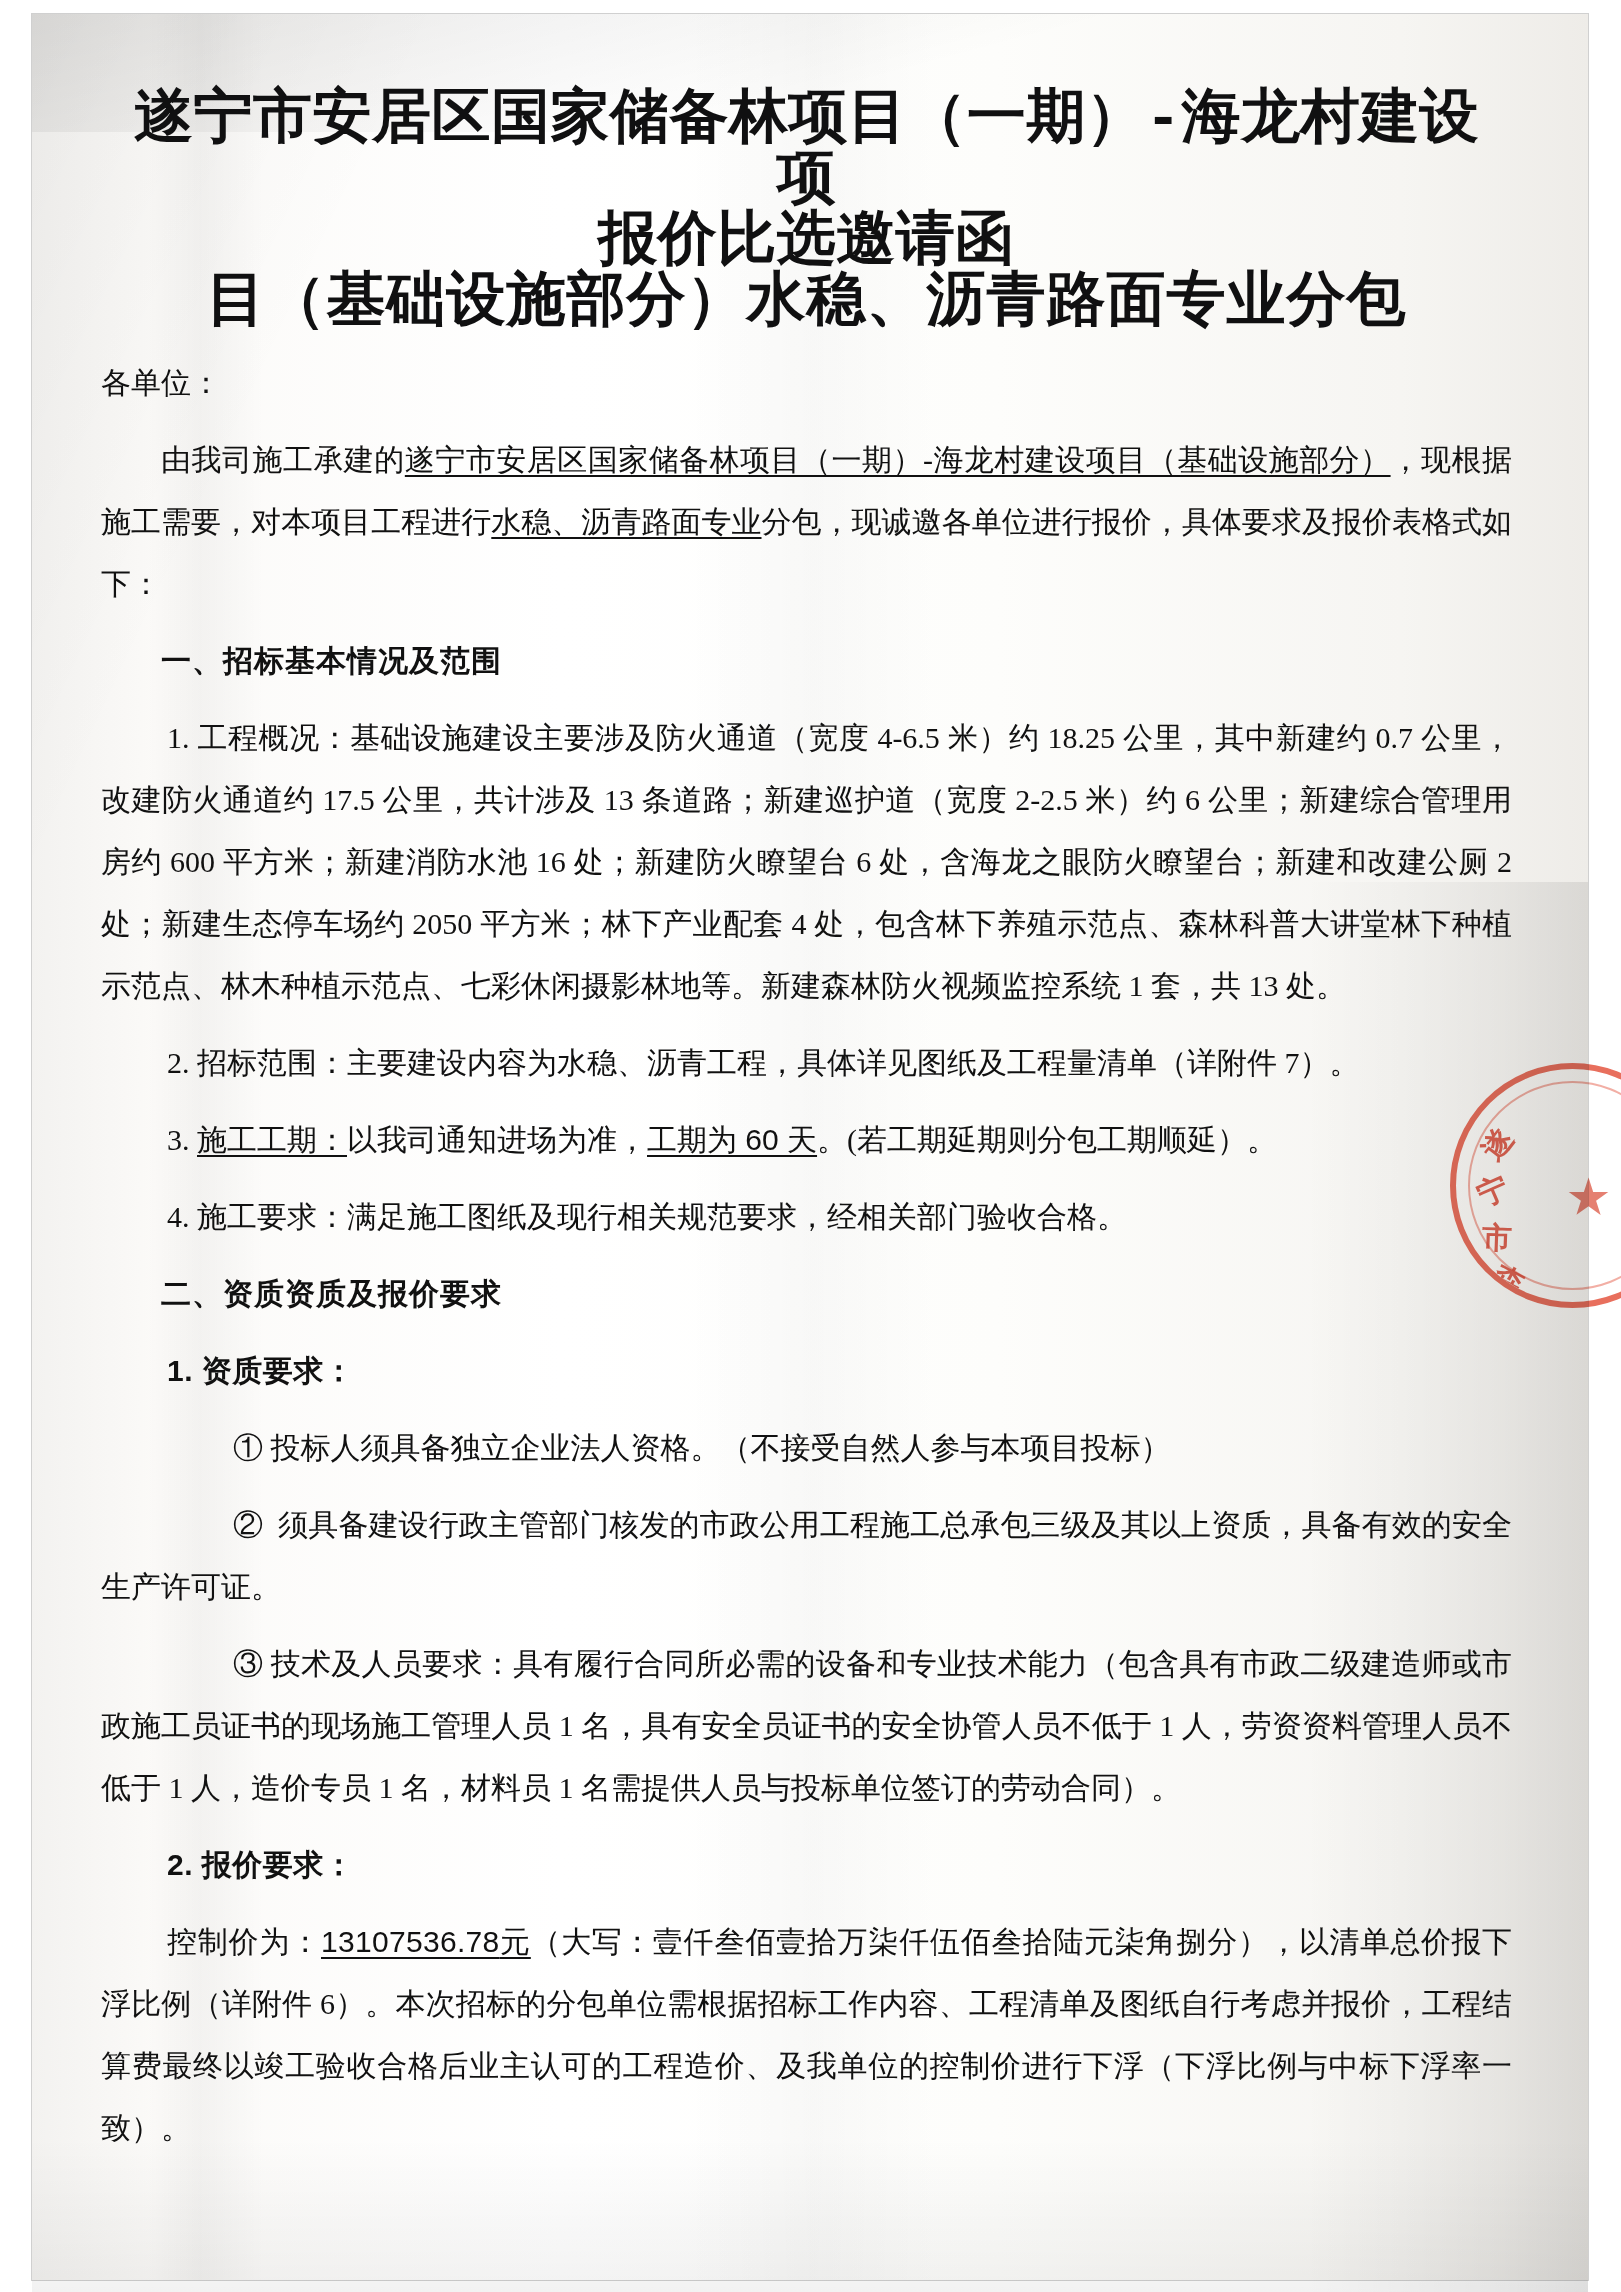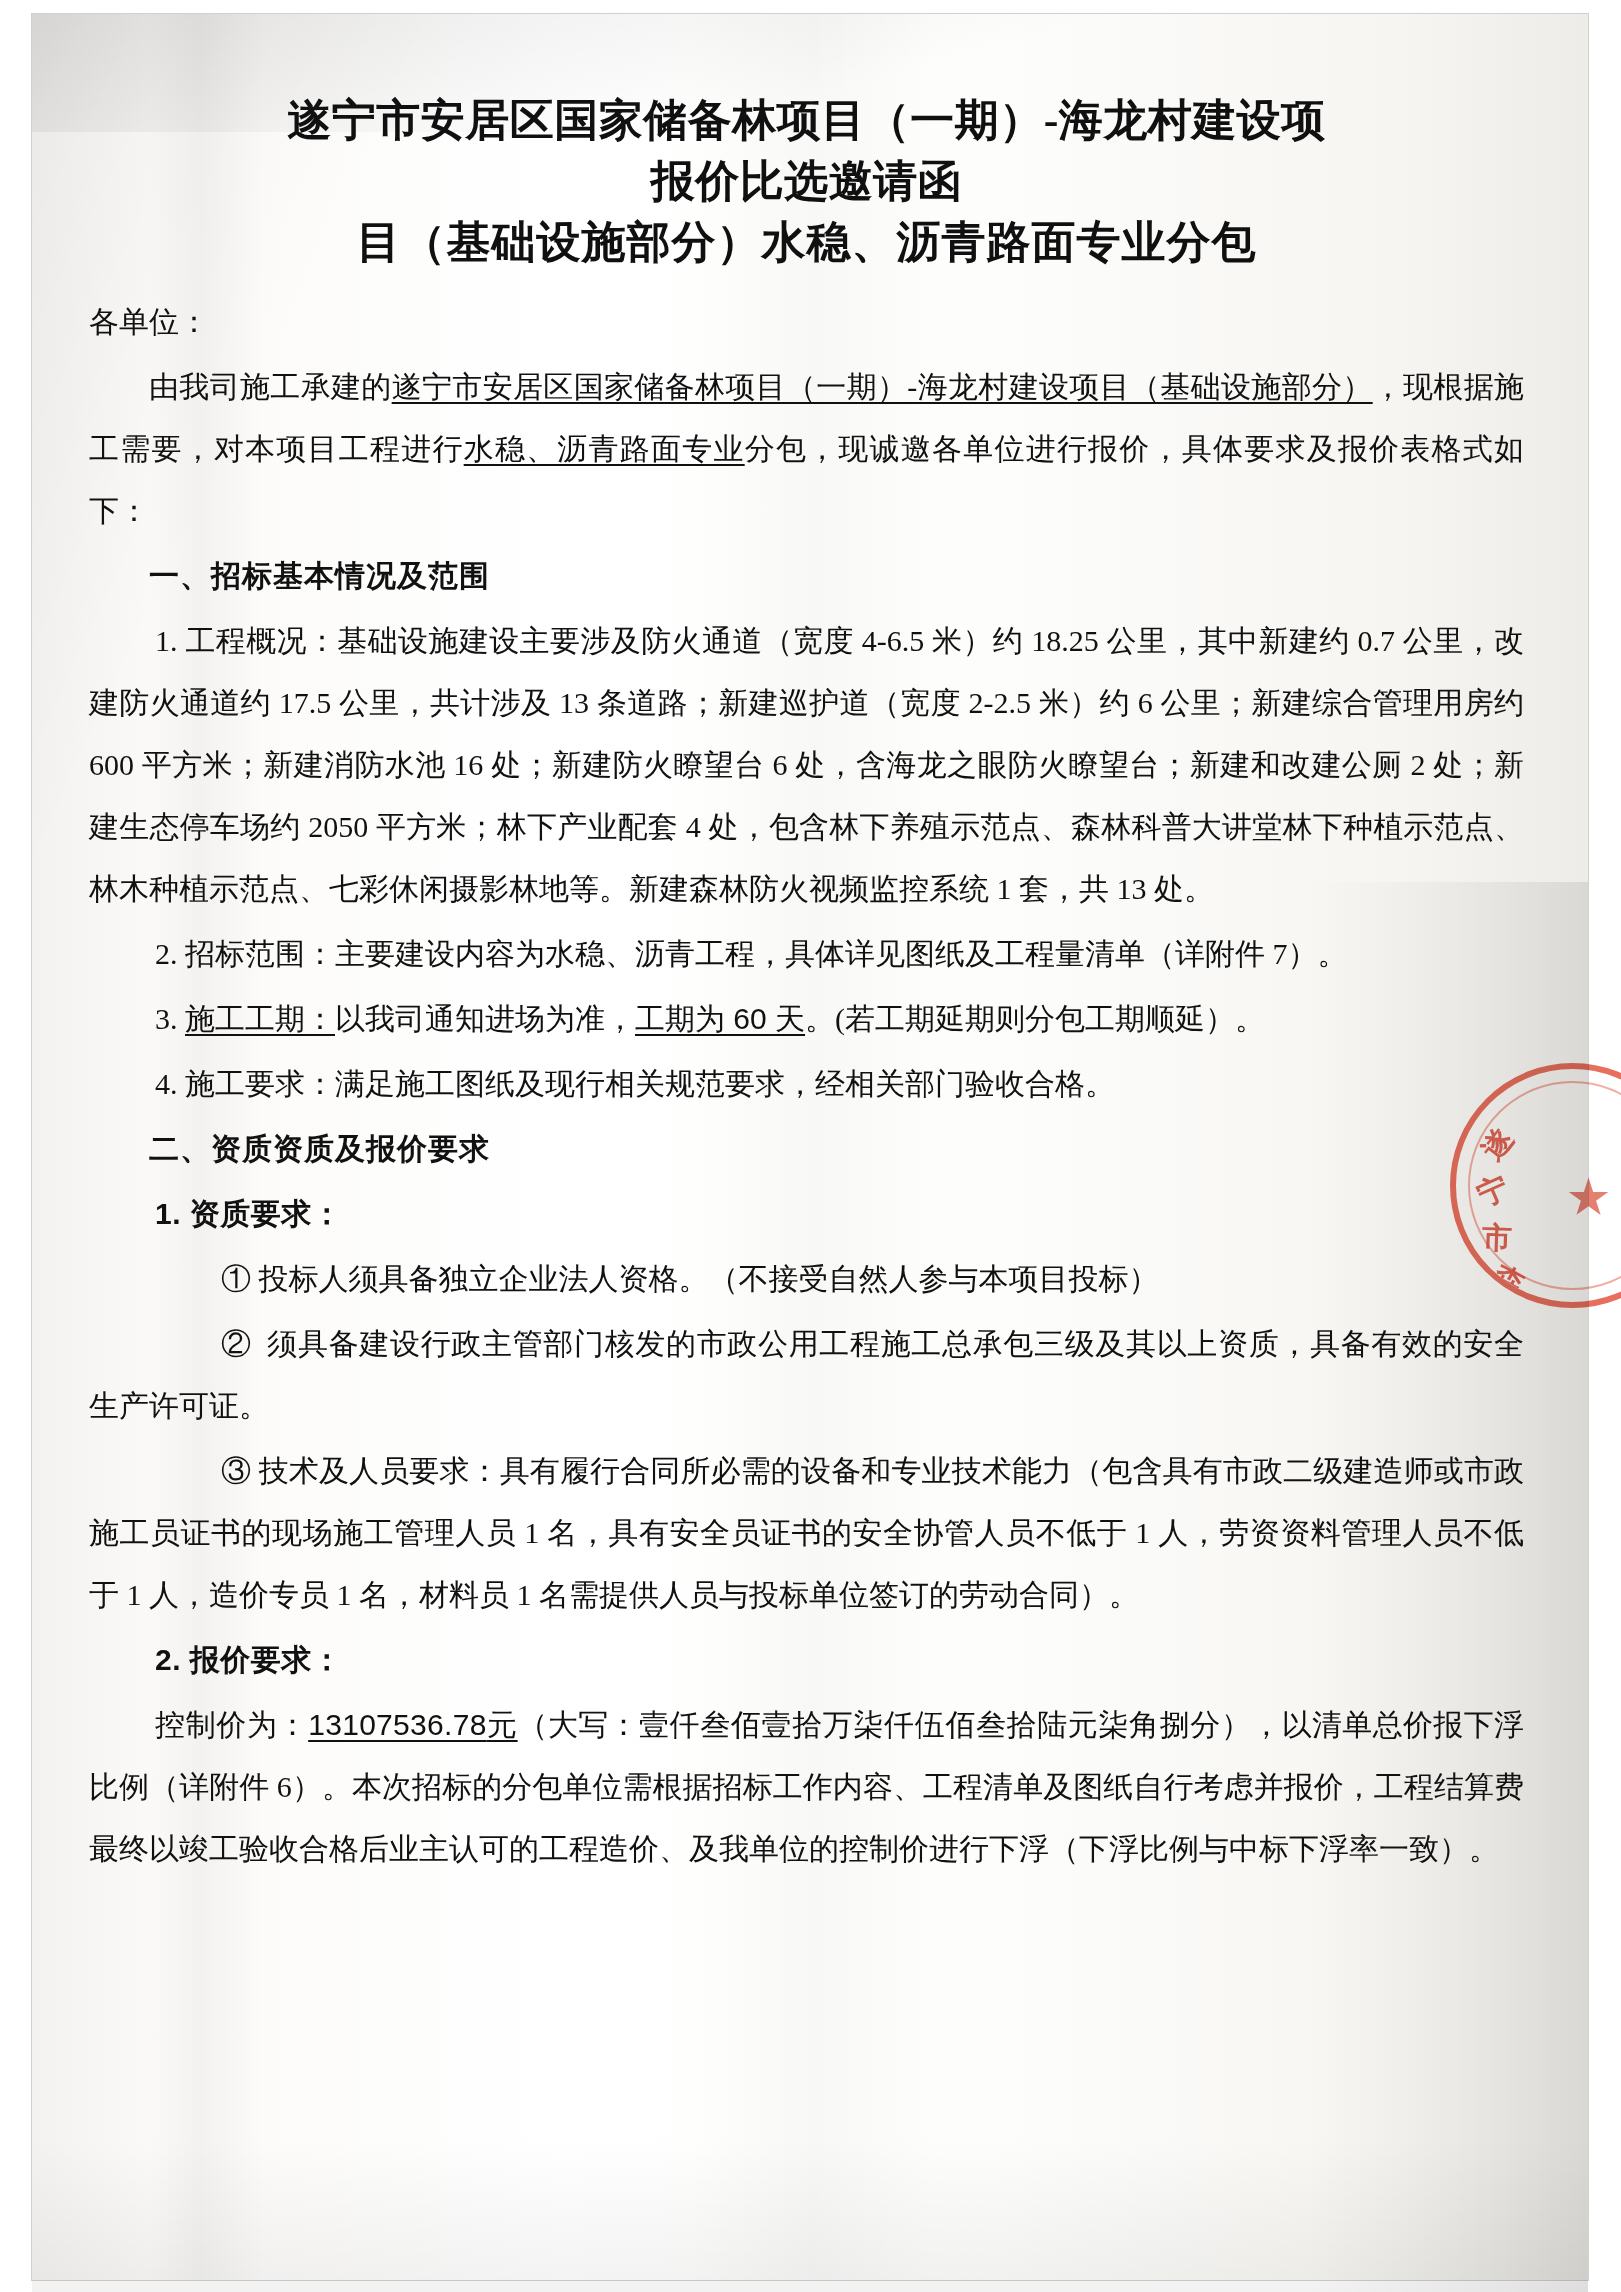--- a/index.html
+++ b/index.html
@@ -39,41 +39,41 @@
 
   
   .content{
     position:absolute;
     left:86px;top:90px;
     width:1441px;
     color:#0f0f10;
   }
 
   .doc-title{
-    font-family:Liberation Serif, serif;
-    font-weight:bold;
-    font-size:44px;
+    font-family:Liberation Mono, monospace;
+    font-weight:bold;
+    font-size:59px;
     line-height:61px;
     text-align:center;
     letter-spacing:0.5px;
     margin:0 0 5.9px 0;
     padding:0 21.6px;
     color:#101011;
   }
   .doc-title .tl{display:block;}
   .doc-title .tl2{letter-spacing:1px;}
 
   .body{
     font-size:30px;
     line-height:62px;
     text-align:justify;
     text-justify:inter-ideograph;
     color:#111;
   }
-  p{margin:3px;}
+  p{margin:15px;}
   .p-salut{margin-top:17.6px;}
   .p-ind{text-indent:2em;}
   .u{text-decoration:underline;text-underline-offset:4.9px;text-decoration-thickness:2px;}
   .b{font-family:"Liberation Sans","DejaVu Sans",sans-serif;font-weight:normal;}
   .sec-head{
     font-family:"Liberation Sans","DejaVu Sans",sans-serif;
     font-weight:bold;
     text-indent:2em;
     letter-spacing:1px;
   }

